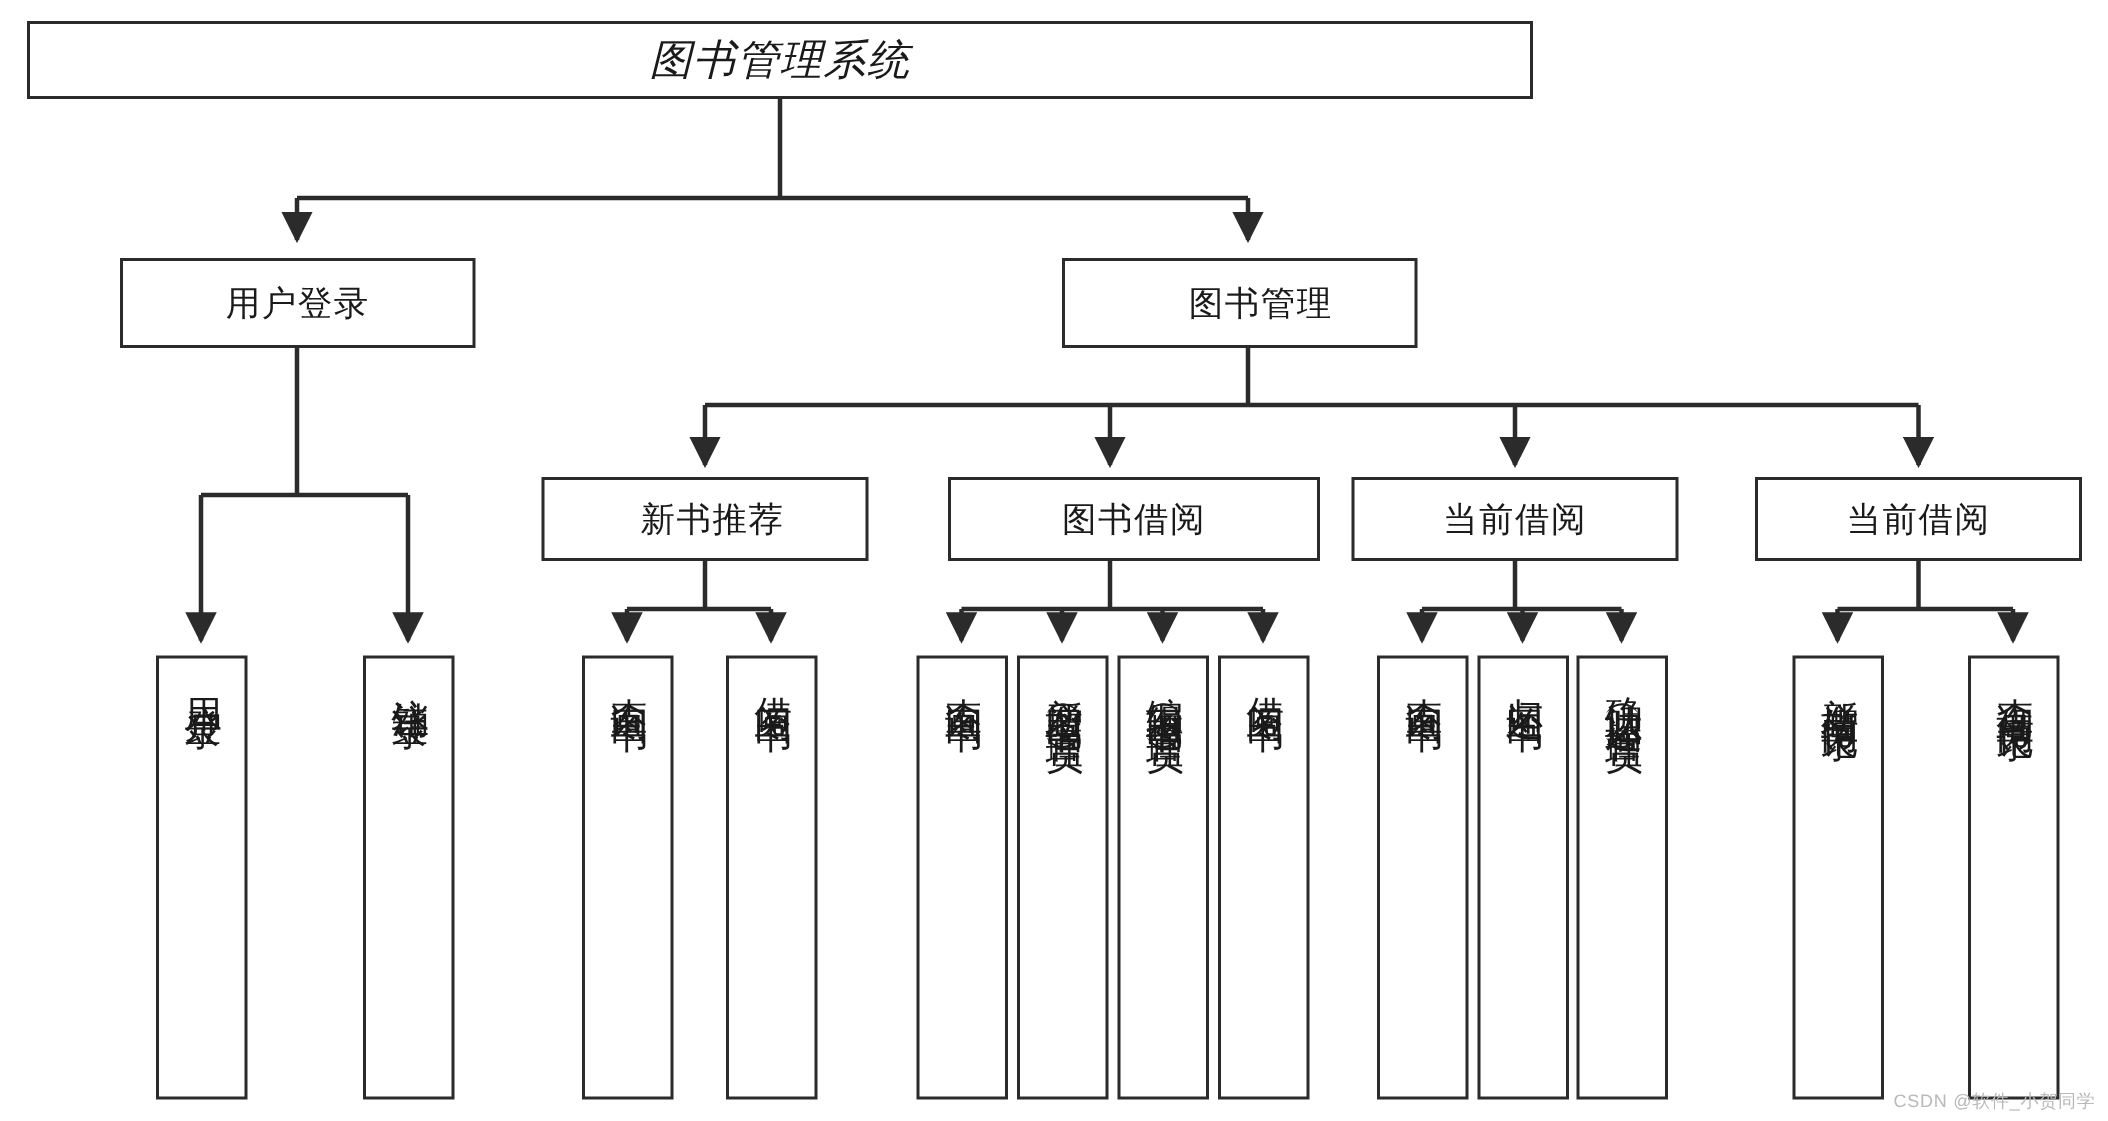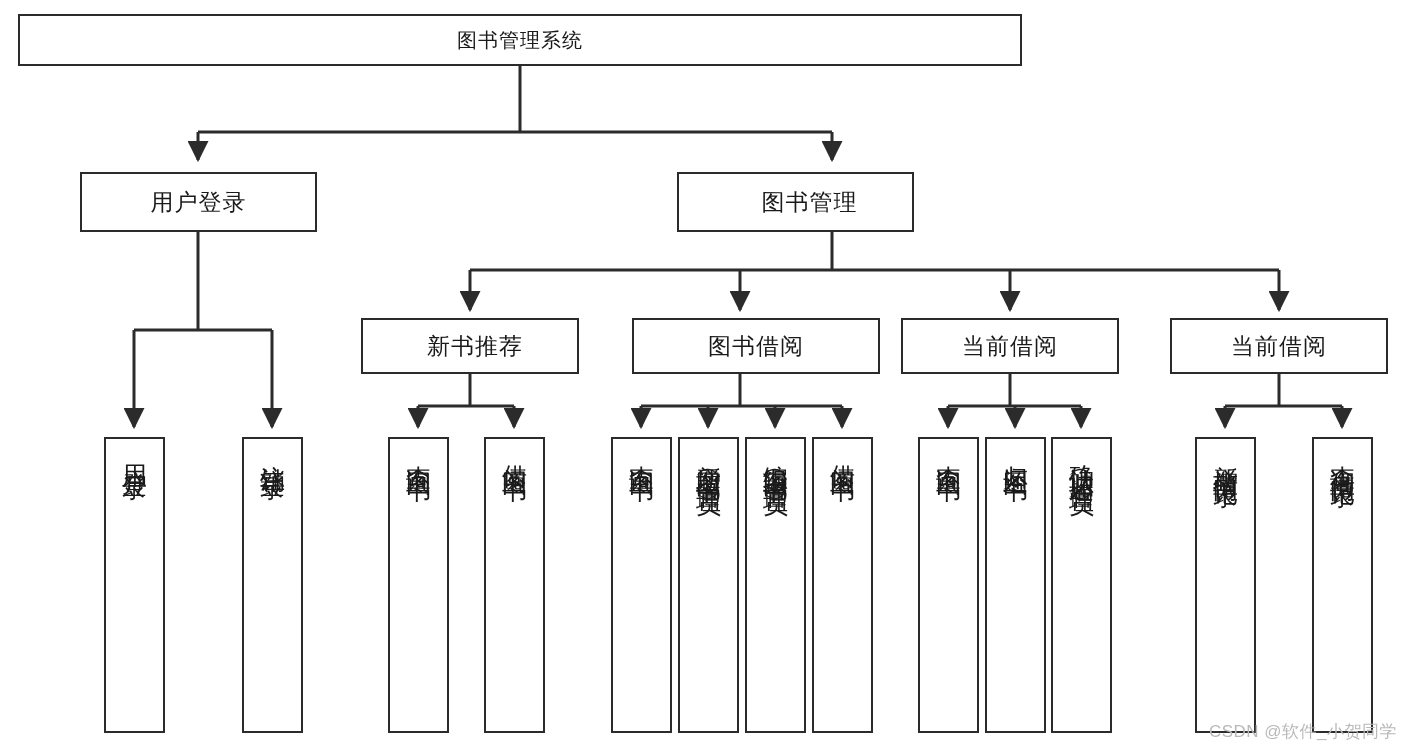--- a/index.html
+++ b/index.html
@@ -42,42 +42,43 @@
     text-align: center;
     line-height: 1.05;
     white-space: nowrap;
   }
   
   .node.horiz .node-label {
     font-size: 23px;
     letter-spacing: 1px;
   }
   .node.root .node-label {
-    font-size: 20px;
+    font-size: 28px;
     letter-spacing: 1px;
+    font-style: italic;
   }
   
   .node.vert {
     align-items: flex-start;
     justify-content: center;
     padding-top: 6px;
   }
   .node.vert .node-label {
     writing-mode: vertical-rl;
     text-orientation: upright;
     font-size: 25px;
     line-height: 1.0;
     letter-spacing: 4px;
     white-space: nowrap;
   }
   .watermark {
     position: absolute;
     right: 8px;
     bottom: 4px;
-    font-size: 17px;
+    font-size: 12px;
     color: #b9b9b9;
     letter-spacing: 0.5px;
     z-index: 5;
     white-space: nowrap;
   }
 </style>
 </head>
 <body>
 
 <div id="diagram-root">
@@ -132,21 +133,21 @@
     </g>
   </svg>
 
   <div class="node root horiz" style="left:18px; top:14px; width:1004px; height:52px;">
     <span class="node-label">图书管理系统</span>
   </div>
 
   <div class="node horiz" style="left:80px; top:172px; width:237px; height:60px;">
     <span class="node-label">用户登录</span>
   </div>
-  <div class="node horiz" style="left:677px; top:172px; width:237px; height:60px;padding-left:28px;">
+  <div class="node horiz" style="left:708px; top:172px; width:237px; height:60px;padding-left:28px;">
     <span class="node-label">图书管理</span>
   </div>
 
   <div class="node horiz" style="left:361px; top:318px; width:218px; height:56px;padding-left:10px;">
     <span class="node-label">新书推荐</span>
   </div>
   <div class="node horiz" style="left:632px; top:318px; width:248px; height:56px;">
     <span class="node-label">图书借阅</span>
   </div>
   <div class="node horiz" style="left:901px; top:318px; width:218px; height:56px;">

